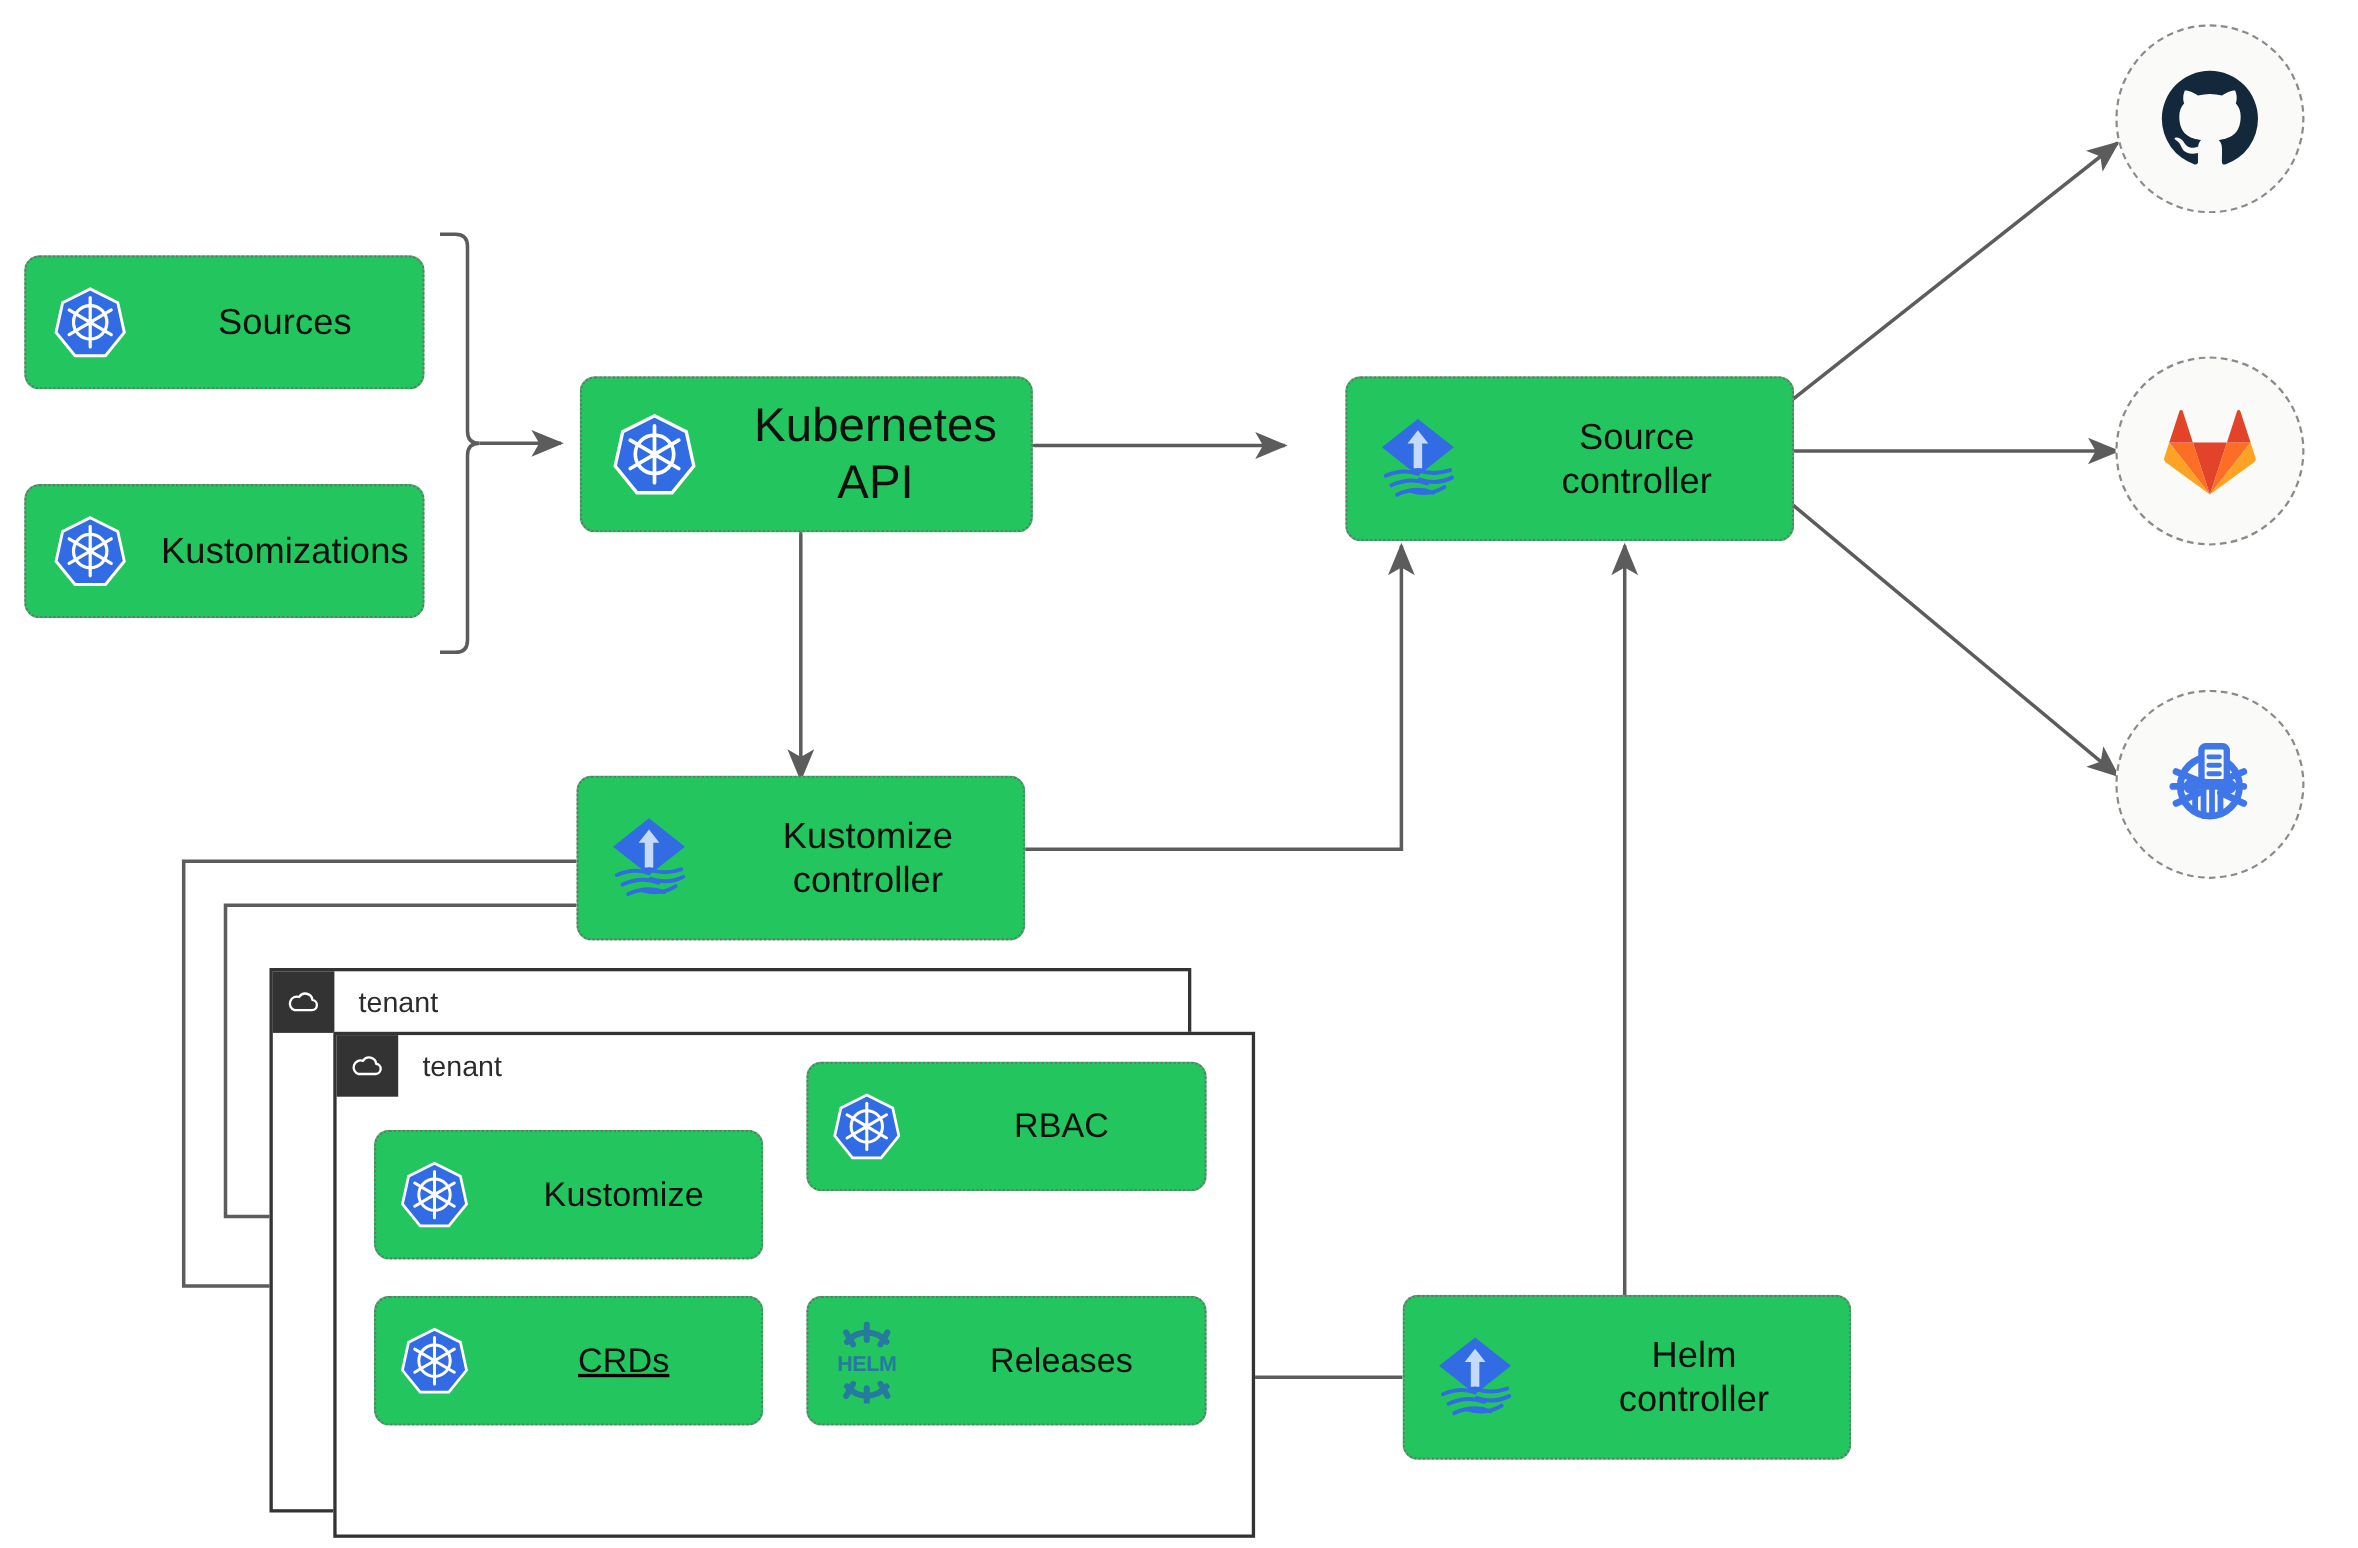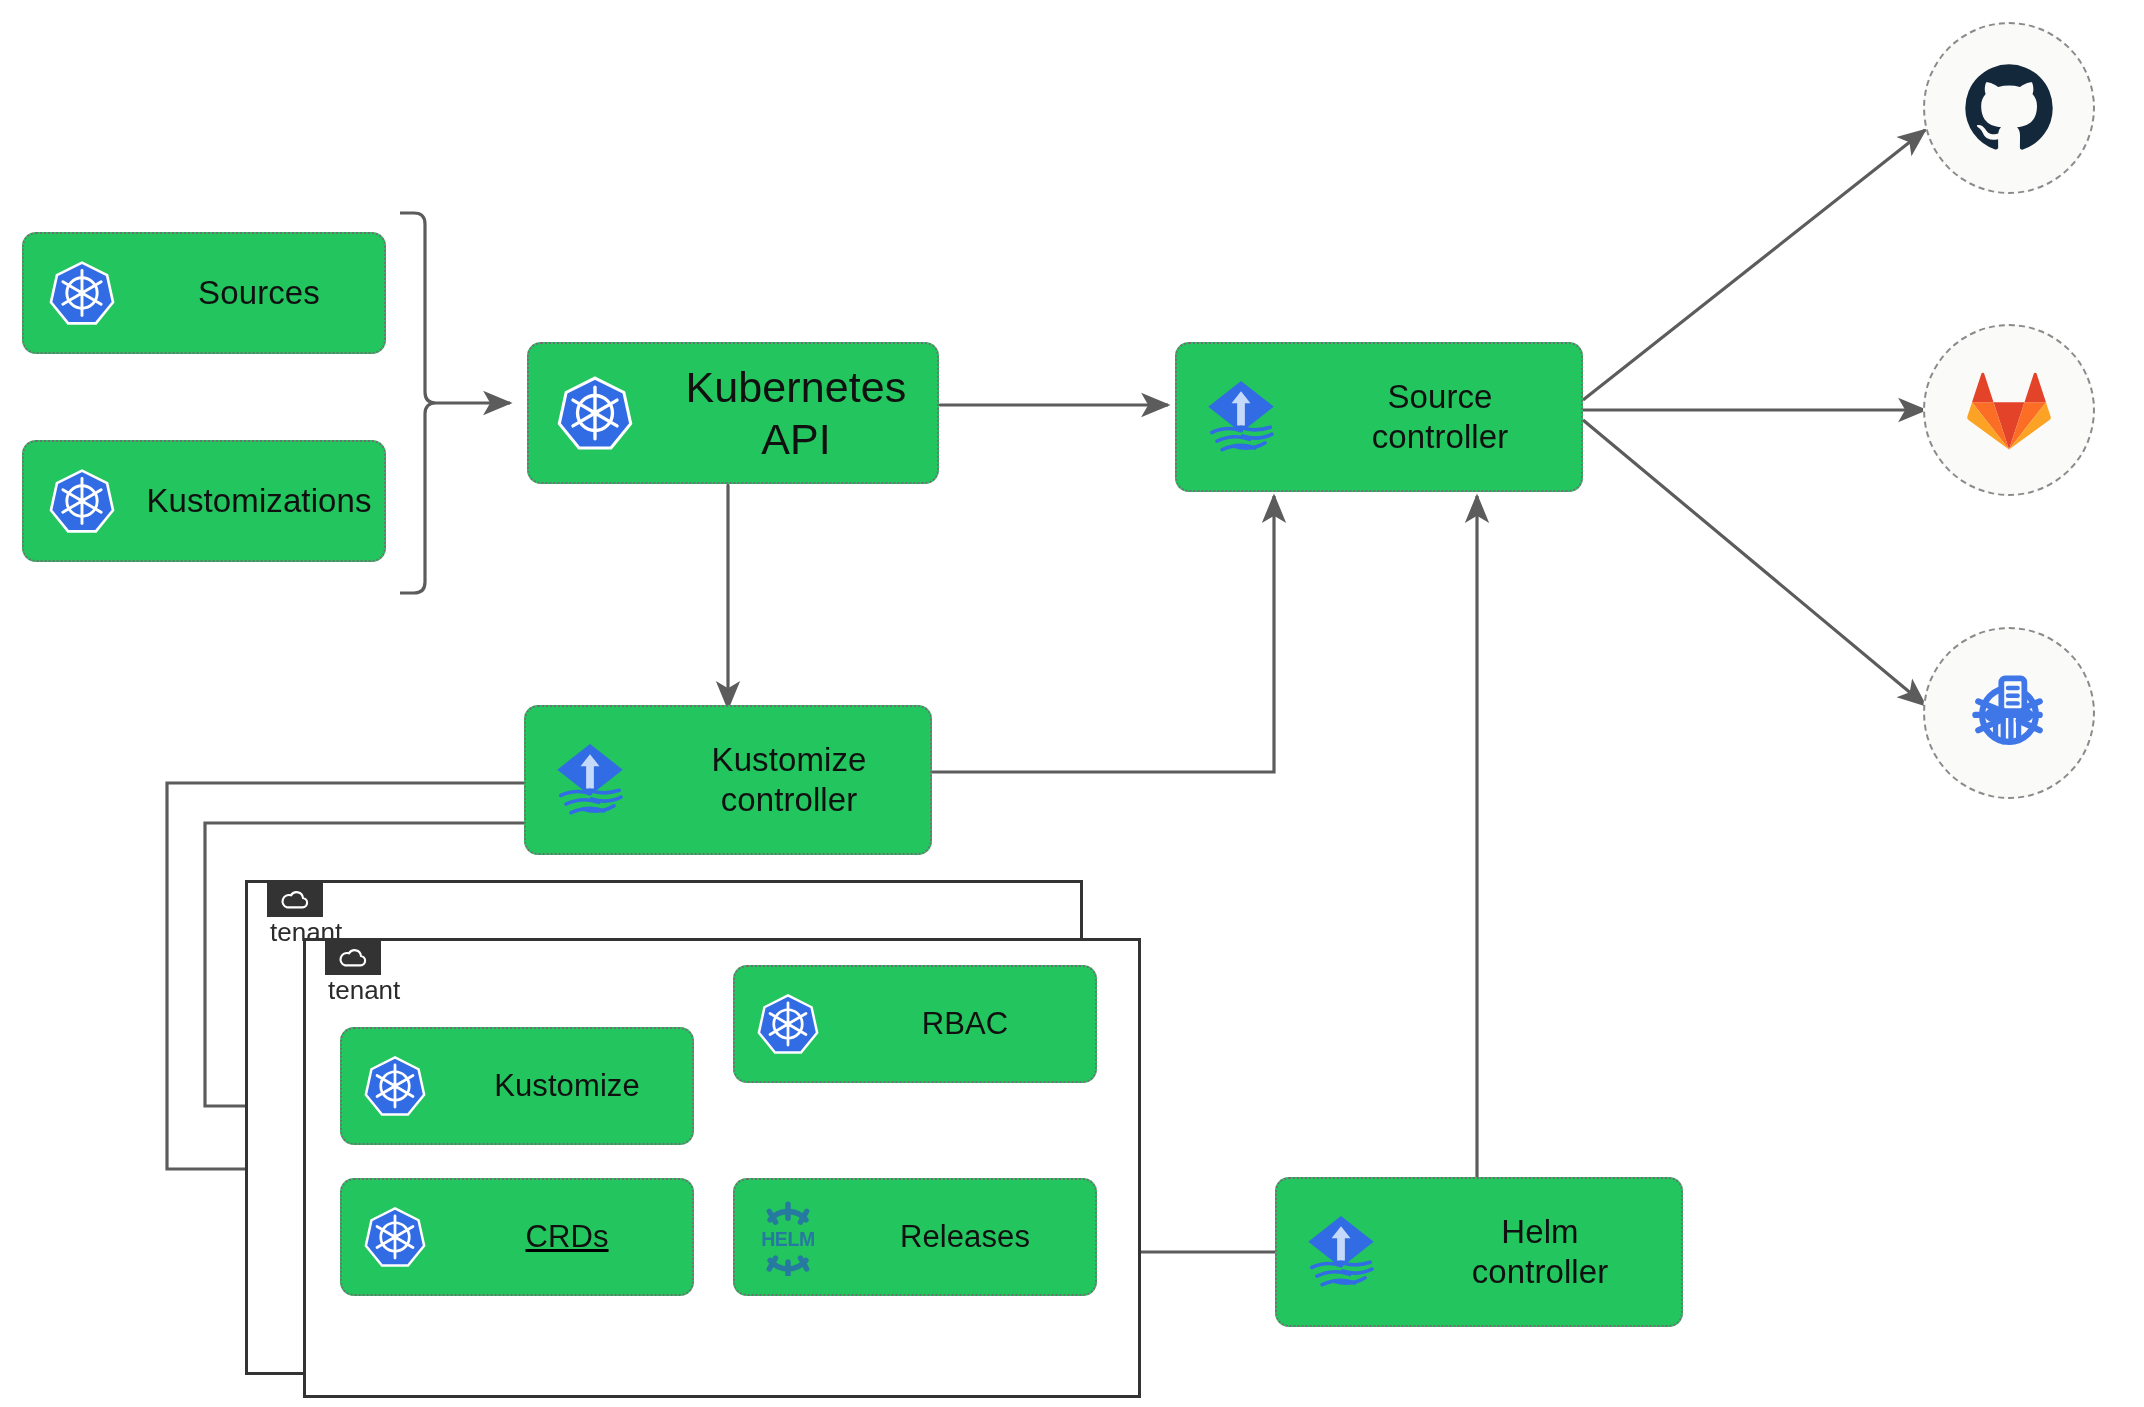--- a/index.html
+++ b/index.html
@@ -62,21 +62,21 @@
     position: absolute;
     box-sizing: border-box;
     background: #ffffff;
     border: 3px solid #333333;
     z-index: 3;
   }
   .tenant .thead {
     position: absolute;
     left: -0px; top: -0px;
     height: 56px;
-    display: flex; flex-direction: column; align-items: center;
+    display: flex; flex-direction: row; align-items: center;
   }
   .tenant .tbadge {
     width: 56px; height: 56px;
     background: #333333;
     display: flex; align-items: center; justify-content: center;
   }
   .tenant .tname {
     color: #2b2b2b;
     font-size: 26px;
     padding-left: 22px;
@@ -225,21 +225,21 @@
           <line x1="50" y1="50" x2="79" y2="67"></line>
           <line x1="50" y1="50" x2="50" y2="84"></line>
           <line x1="50" y1="50" x2="21" y2="67"></line>
           <line x1="50" y1="50" x2="21" y2="33"></line>
         </g>
       </svg>
     </div>
     <div class="lbl" style="font-size:43px;">Kubernetes API</div>
   </div>
 
-  <div class="node" style="left:1175px; top:342px; width:408px; height:150px;">
+  <div class="node" style="left:1223px; top:342px; width:408px; height:150px;">
     <div class="ico" style="width:128px;">
       <svg width="86" height="86" viewBox="0 0 100 100">
         <polygon points="50,8 88,38 50,68 12,38" fill="#326ce5"></polygon>
         <path d="M50 20 L61 34 L54.5 34 L54.5 60 L45.5 60 L45.5 34 L39 34 Z" fill="#c5d9fa"></path>
         <g stroke="#326ce5" stroke-width="4.2" stroke-linecap="round" fill="none">
           <path d="M16 68 Q34 60 50 66"></path>
           <path d="M22 78 Q42 69 60 76"></path>
           <path d="M28 88 Q48 79 66 86"></path>
           <path d="M50 62 Q66 68 84 62"></path>
           <path d="M52 72 Q70 78 86 70"></path>

